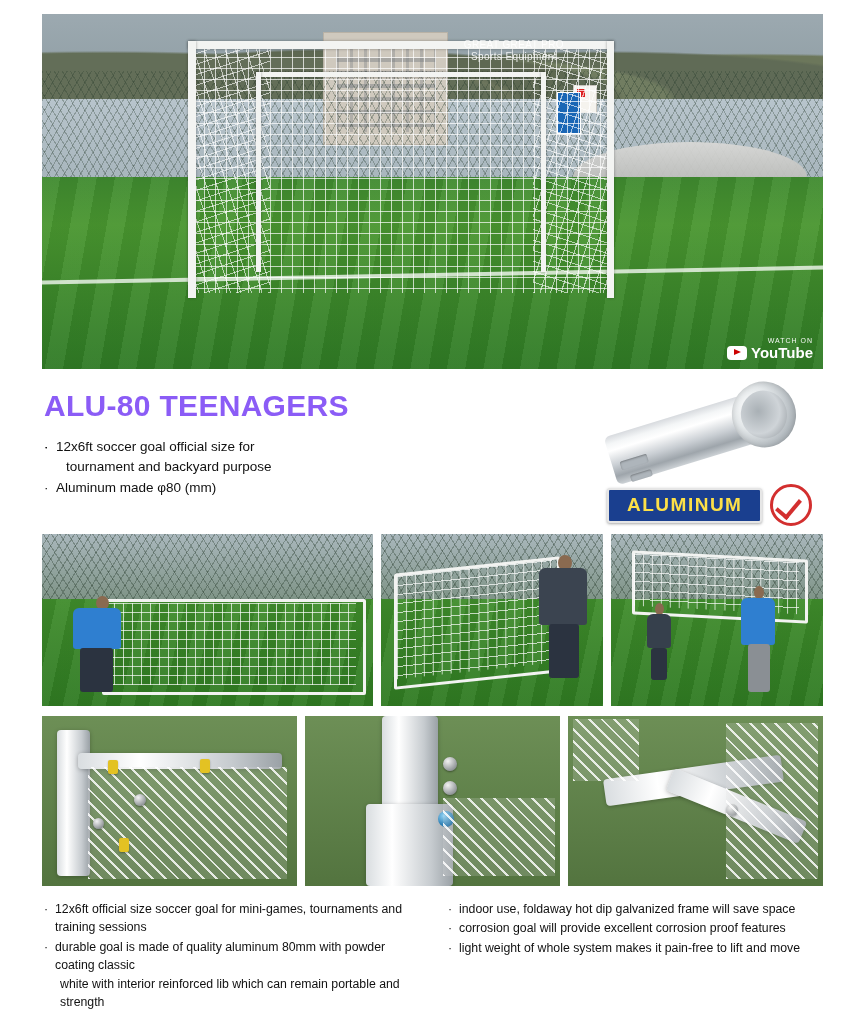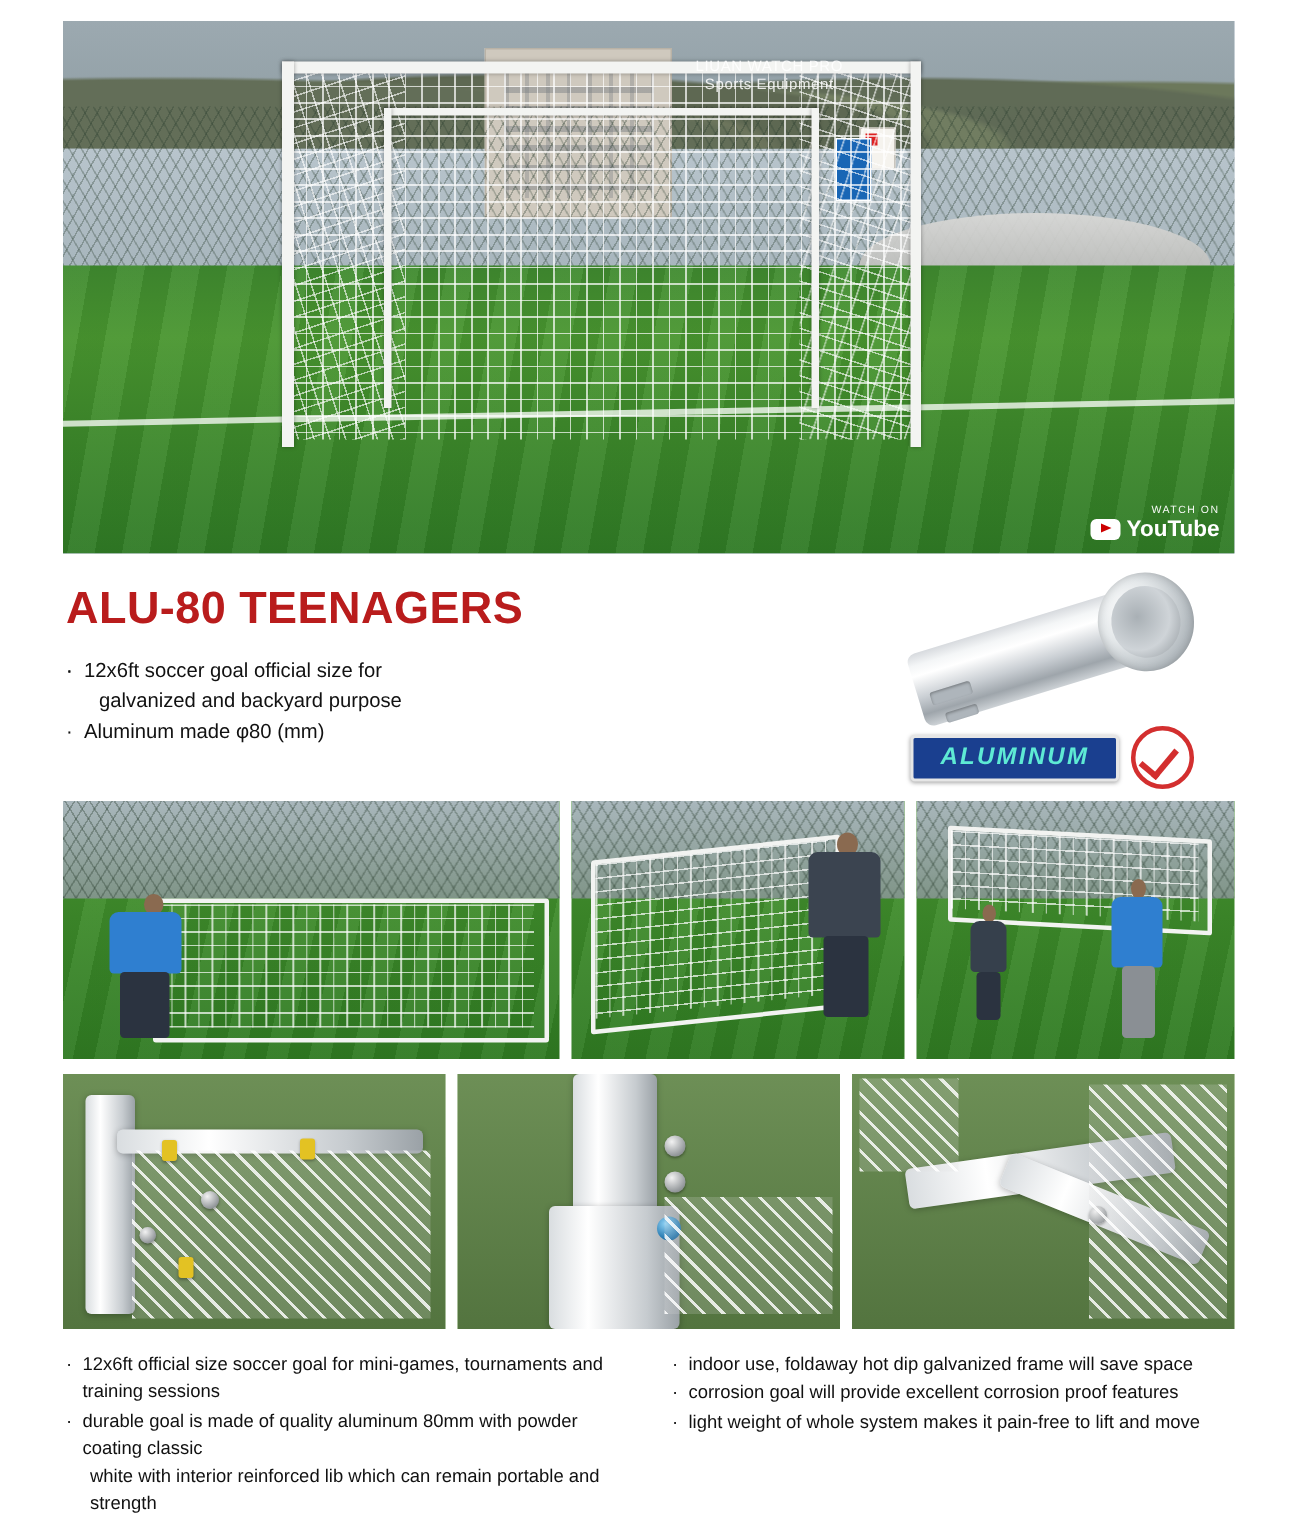--- a/index.html
+++ b/index.html
@@ -157,21 +157,21 @@
   
   .title-block {
     position: absolute; left: 44px; top: 388px; width: 520px;
   }
   .title-block h1 {
     margin: 0;
     font-size: 30px;
     font-weight: bold;
     letter-spacing: .3px;
     line-height: 1.22;
-    color: #b91c1c;
+    color: #8b5cf6;
   }
   .title-line2 { display: block; }
   .bullets {
     margin: 12px 0 0 0;
     padding: 0; list-style: none;
     font-size: 13.5px;
     line-height: 1.52;
     color: #111;
   }
   .bullets li { position: relative; padding-left: 12px; }
@@ -215,24 +215,23 @@
   }
   .alu-plate {
     background: #1a3f8f;
     border: 2px solid #e6e6e6;
     padding: 4px 18px 5px 18px;
     border-radius: 3px;
     box-shadow: 0 1px 3px rgba(0,0,0,.35);
   }
   .alu-plate span {
     display: block;
-    color: #5eead4;
-    font-size: 16px;
+    color: #fde047;
+    font-size: 19px;
     font-weight: bold;
-    font-style: italic;
     letter-spacing: 1.5px;
   }
   .check-circle {
     width: 36px; height: 36px; border-radius: 50%;
     border: 3px solid #d32f2f; position: relative;
   }
   .check-circle:after {
     content: ""; position: absolute; left: 8px; top: 7px;
     width: 11px; height: 20px;
     border-right: 4px solid #d32f2f; border-bottom: 4px solid #d32f2f;
@@ -356,21 +355,21 @@
       <div class="net"></div>
       <div class="post backtop"></div>
       <div class="post backleft"></div>
       <div class="post backright"></div>
       <div class="post cross"></div>
       <div class="post left"></div>
       <div class="post right"></div>
     </div>
 
     <div class="watermark">
-      <span>LIUAN WATCH PRO</span><br>
+      <span>GREAT GREAT PRO</span><br>
       <span>Sports Equipment</span>
     </div>
 
     <div class="yt-badge">
       <span class="watch">WATCH ON</span>
       <div class="row">
         <span class="play"></span>
         <span class="word">YouTube</span>
       </div>
     </div>
@@ -380,21 +379,21 @@
     <h1>
       <span>ALU-80  TEENAGERS</span>
     </h1>
     <ul class="bullets">
       <li>
         <span class="dot">·</span>
       </li>
       <li>
         <span class="dot">·</span>
         <span>12x6ft soccer goal official size for</span>
-        <span class="sub">galvanized and backyard purpose</span>
+        <span class="sub">tournament and backyard purpose</span>
       </li>
       <li>
         <span class="dot">·</span>
         <span> Aluminum made  φ80 (mm)</span>
       </li>
     </ul>
   </div>
 
   <div class="tube-area">
     <div class="tube">

